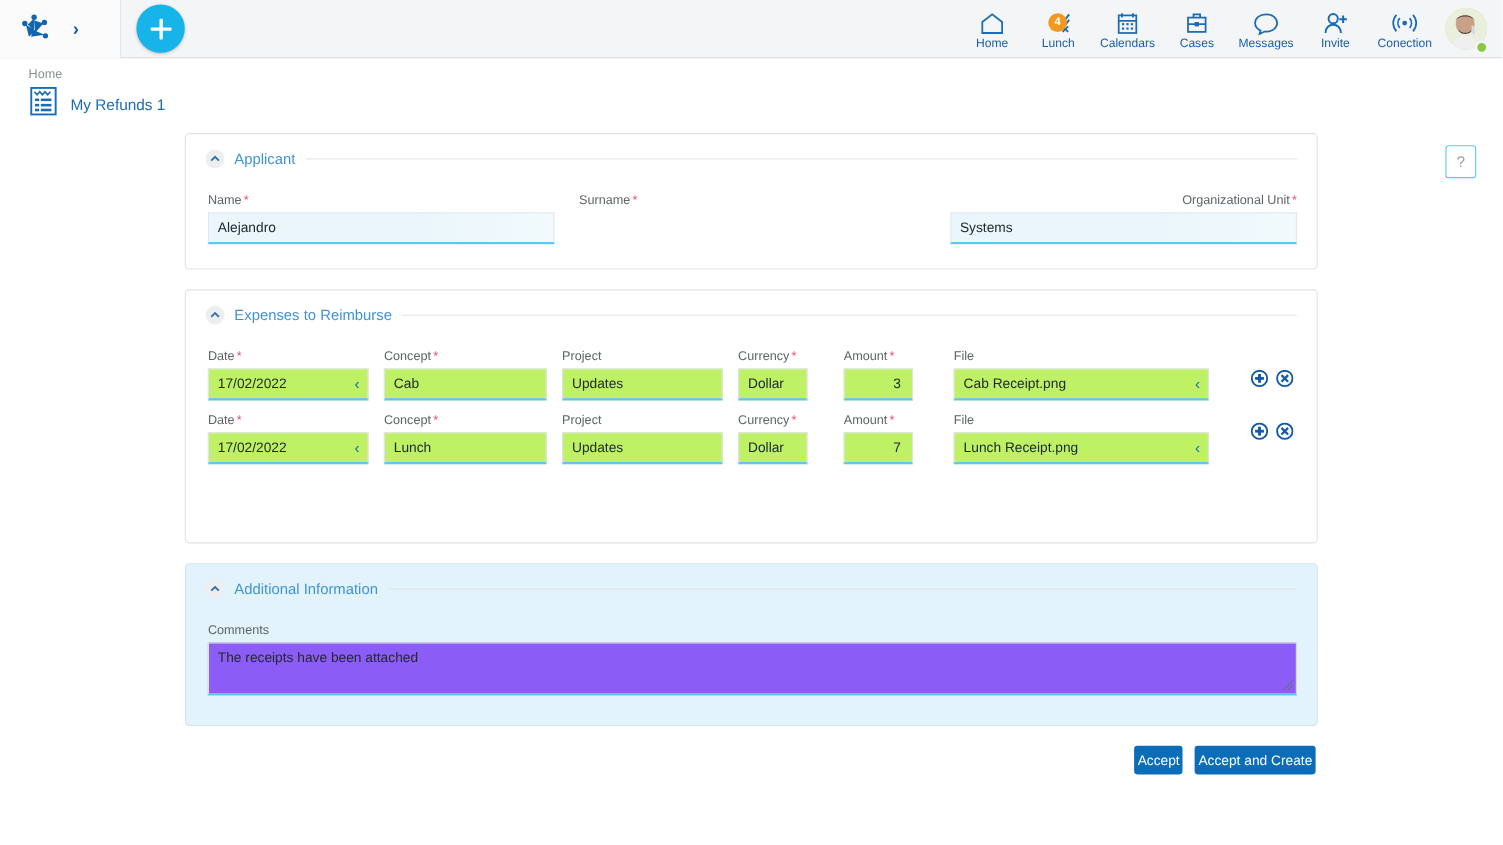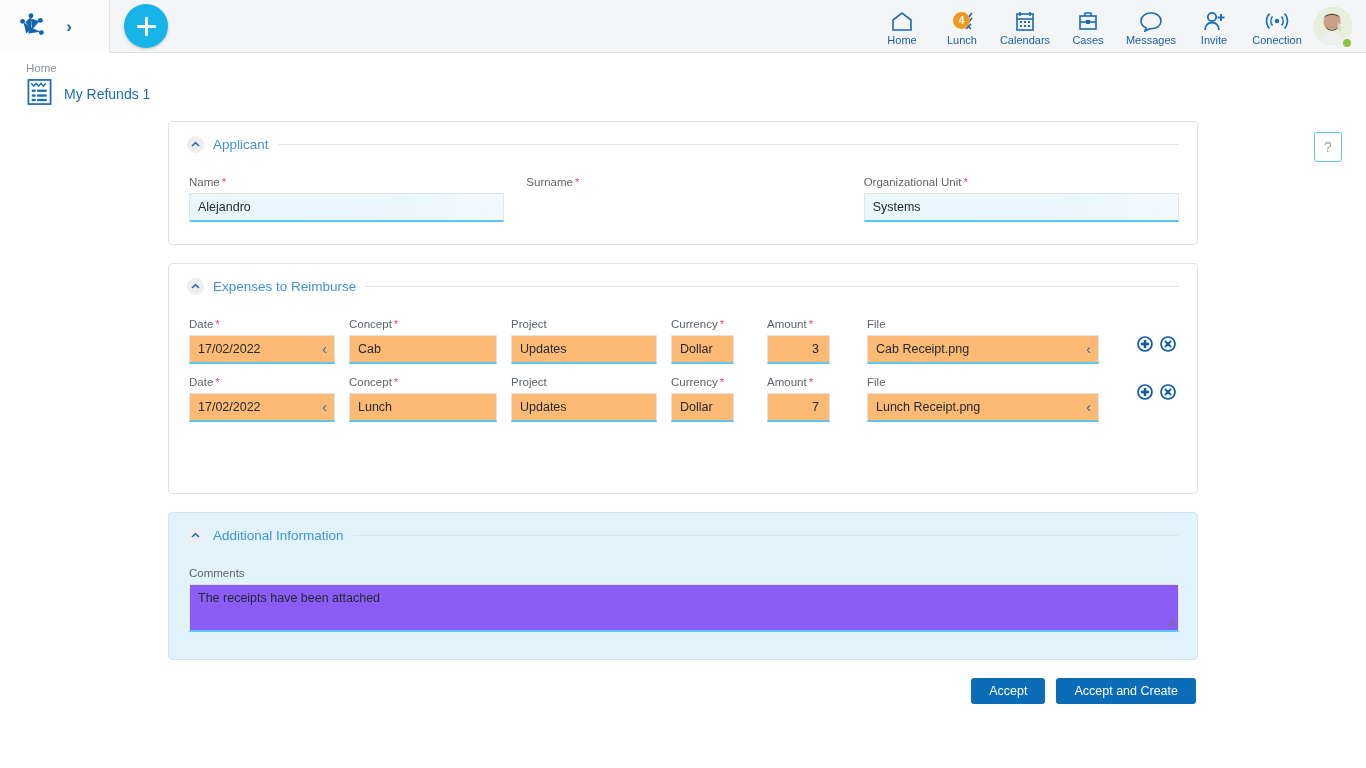--- a/index.html
+++ b/index.html
@@ -147,21 +147,21 @@
   .field-label {
     font-size: 11.5px; color: #5b6view; color: #5e6469;
     margin-bottom: 4px; white-space: nowrap; line-height: 14px;
   }
   .req { color: #f2496b; margin-left: 2px; }
 
   .input {
     height: 29px;
     border: 1px solid #e0e3e6;
     border-bottom: 2px solid #5cc8ef;
-    background: #fdba74;
+    background: #bef264;
     font-size: 12.5px; color: #222a30;
     padding: 0 8px;
     display: flex; align-items: center;
     font-family: "Liberation Sans", sans-serif;
     position: relative;
   }
   .input.tinted {
     background: linear-gradient(to right, #e9f6fb 0%, #eaf6fb 60%, #f2fafd 100%);
     border: 1px solid #dde6ea;
     border-bottom: 2px solid #5cc8ef;
@@ -197,21 +197,21 @@
     width: 12px; height: 12px;
   }
 
   .btn-row {
     width: 1030px; margin: 0 auto; display: flex;
     justify-content: flex-end; gap: 11px; padding-right: 2px;
   }
   .btn {
     background: #0b6cb8; color: #fff;
     border: none; border-radius: 3px;
-    height: 26px; padding: 0 18px;
+    height: 26px; padding: 0 3px;
     font-size: 12.5px; cursor: pointer;
     font-family: "Liberation Sans", sans-serif;
   }
 </style>
 </head>
 <body>
 
 <div class="topbar">
 
   <div class="brand-zone">
@@ -399,21 +399,21 @@
           <span class="val">Alejandro</span>
         </div>
       </div>
 
       <div class="field" style="width:317px;">
         <span class="field-label">
           <span>Surname</span><span class="req">*</span>
         </span>
       </div>
 
-      <div class="field" style="width:317px;">
+      <div class="field" style="width:317px;text-align:right;">
         <span class="field-label">
           <span>Organizational Unit</span><span class="req">*</span>
         </span>
         <div class="input tinted">
           <span class="val">Systems</span>
         </div>
       </div>
     </div>
   </div>
 

